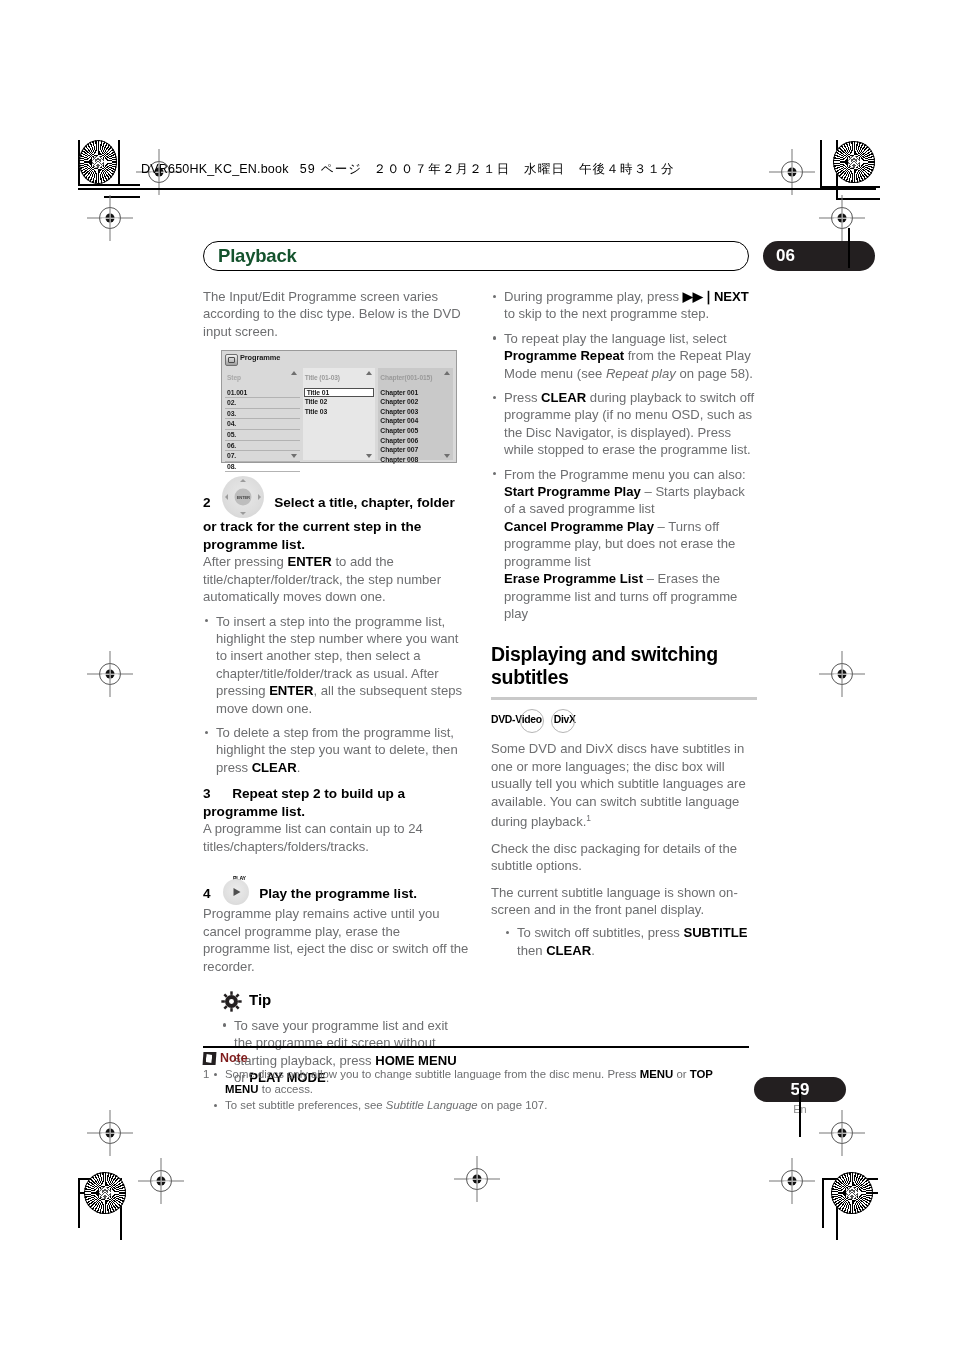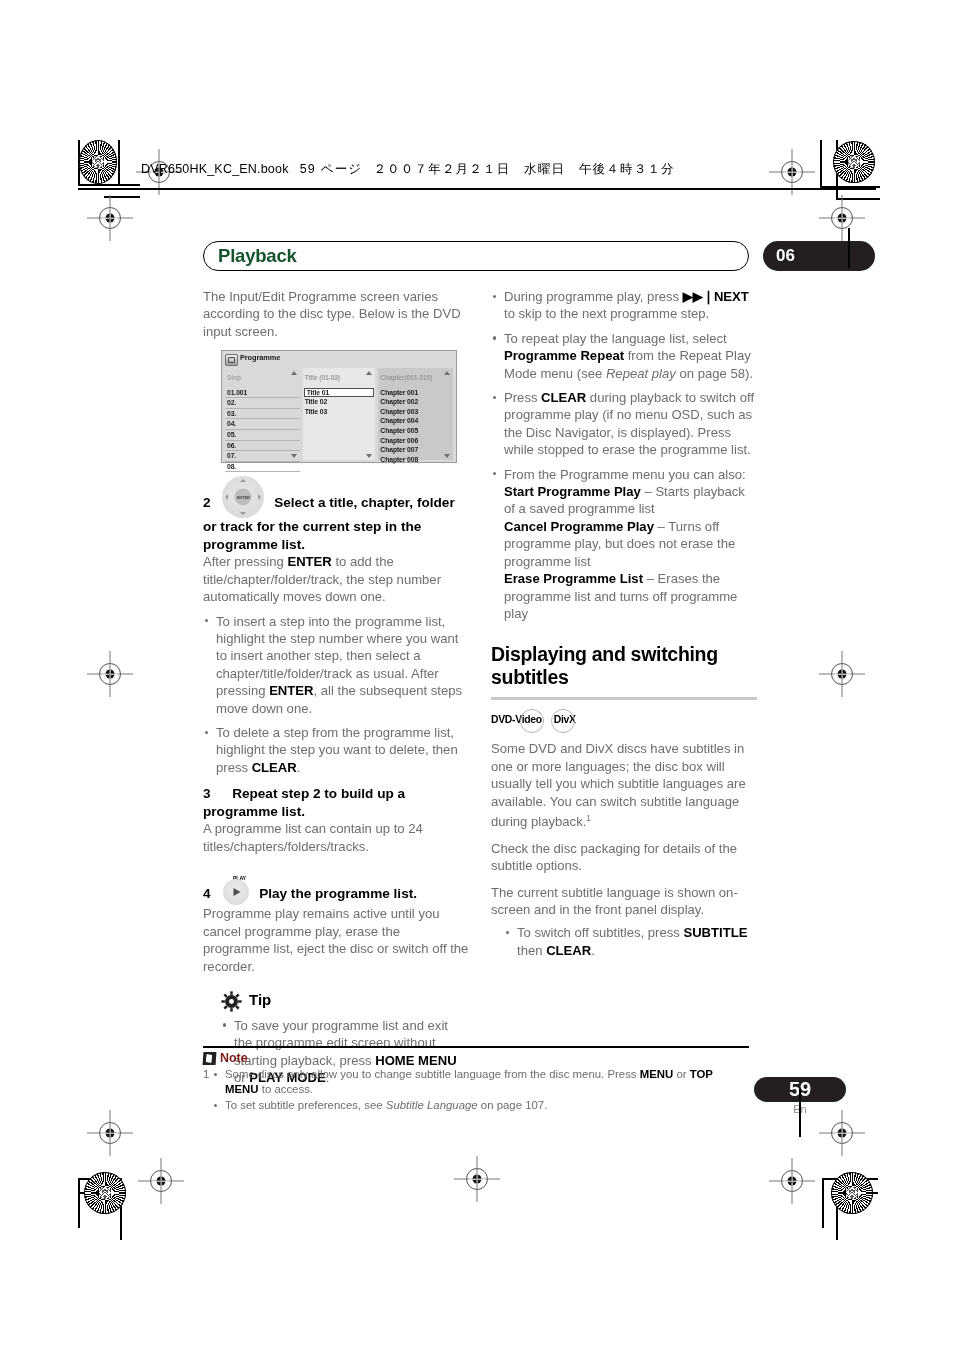--- a/index.html
+++ b/index.html
@@ -400,21 +400,21 @@
   .note-item.nonum { padding-left: 22px; }
 
   
   .pagenum {
     position: absolute;
     left: 754px; top: 1077px;
     width: 92px; height: 25px;
     background: #231f20;
     border-radius: 13px;
     color: #fff;
-    font-size: 20px;
+    font-size: 17px;
     font-weight: bold;
     text-align: center;
     line-height: 25px;
   }
   .pagelang {
     position: absolute;
     left: 754px; top: 1103px;
     width: 92px;
     text-align: center;
     font-size: 11px;

